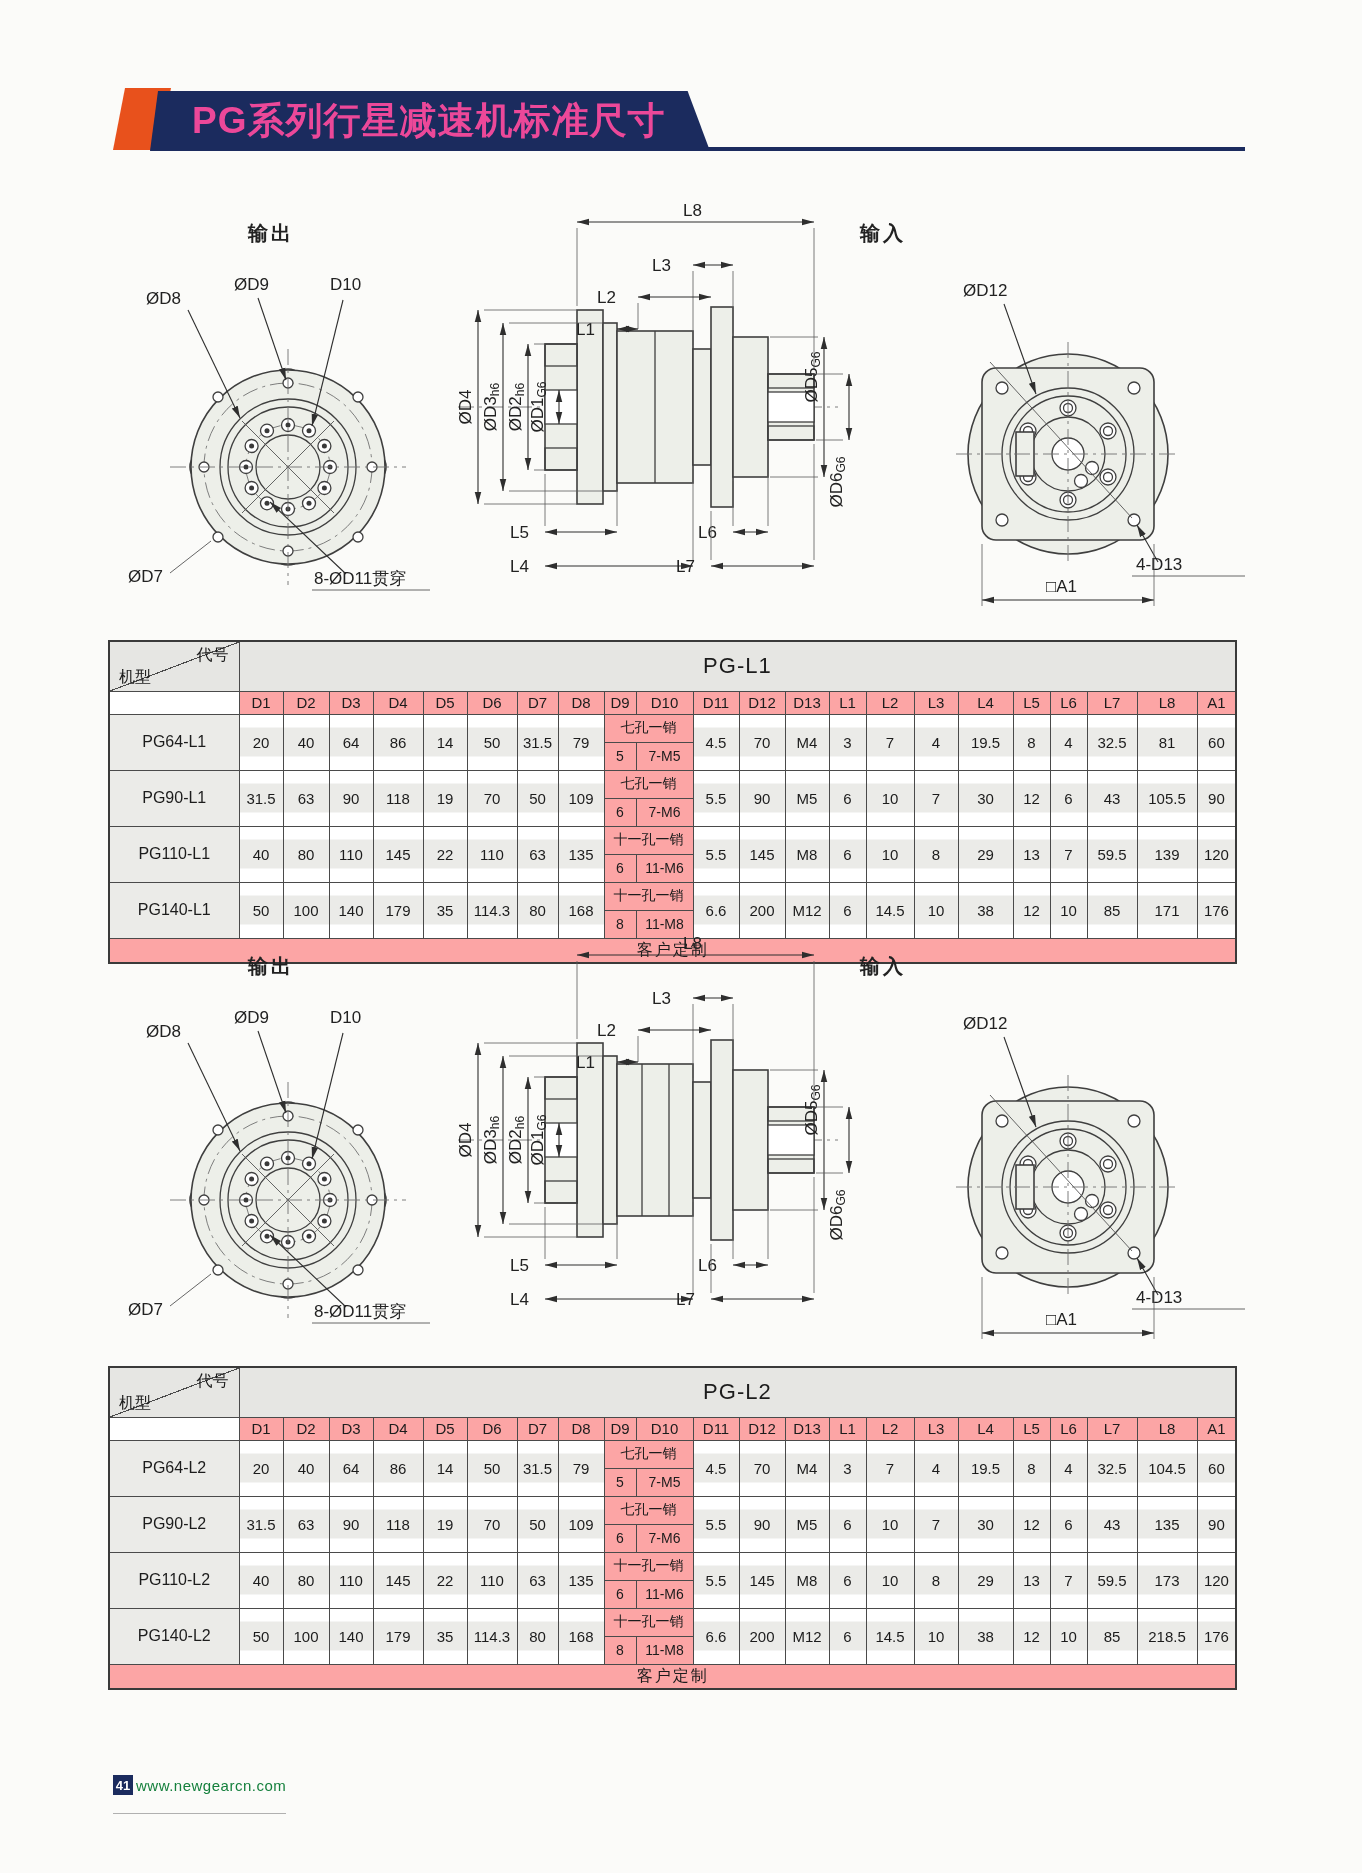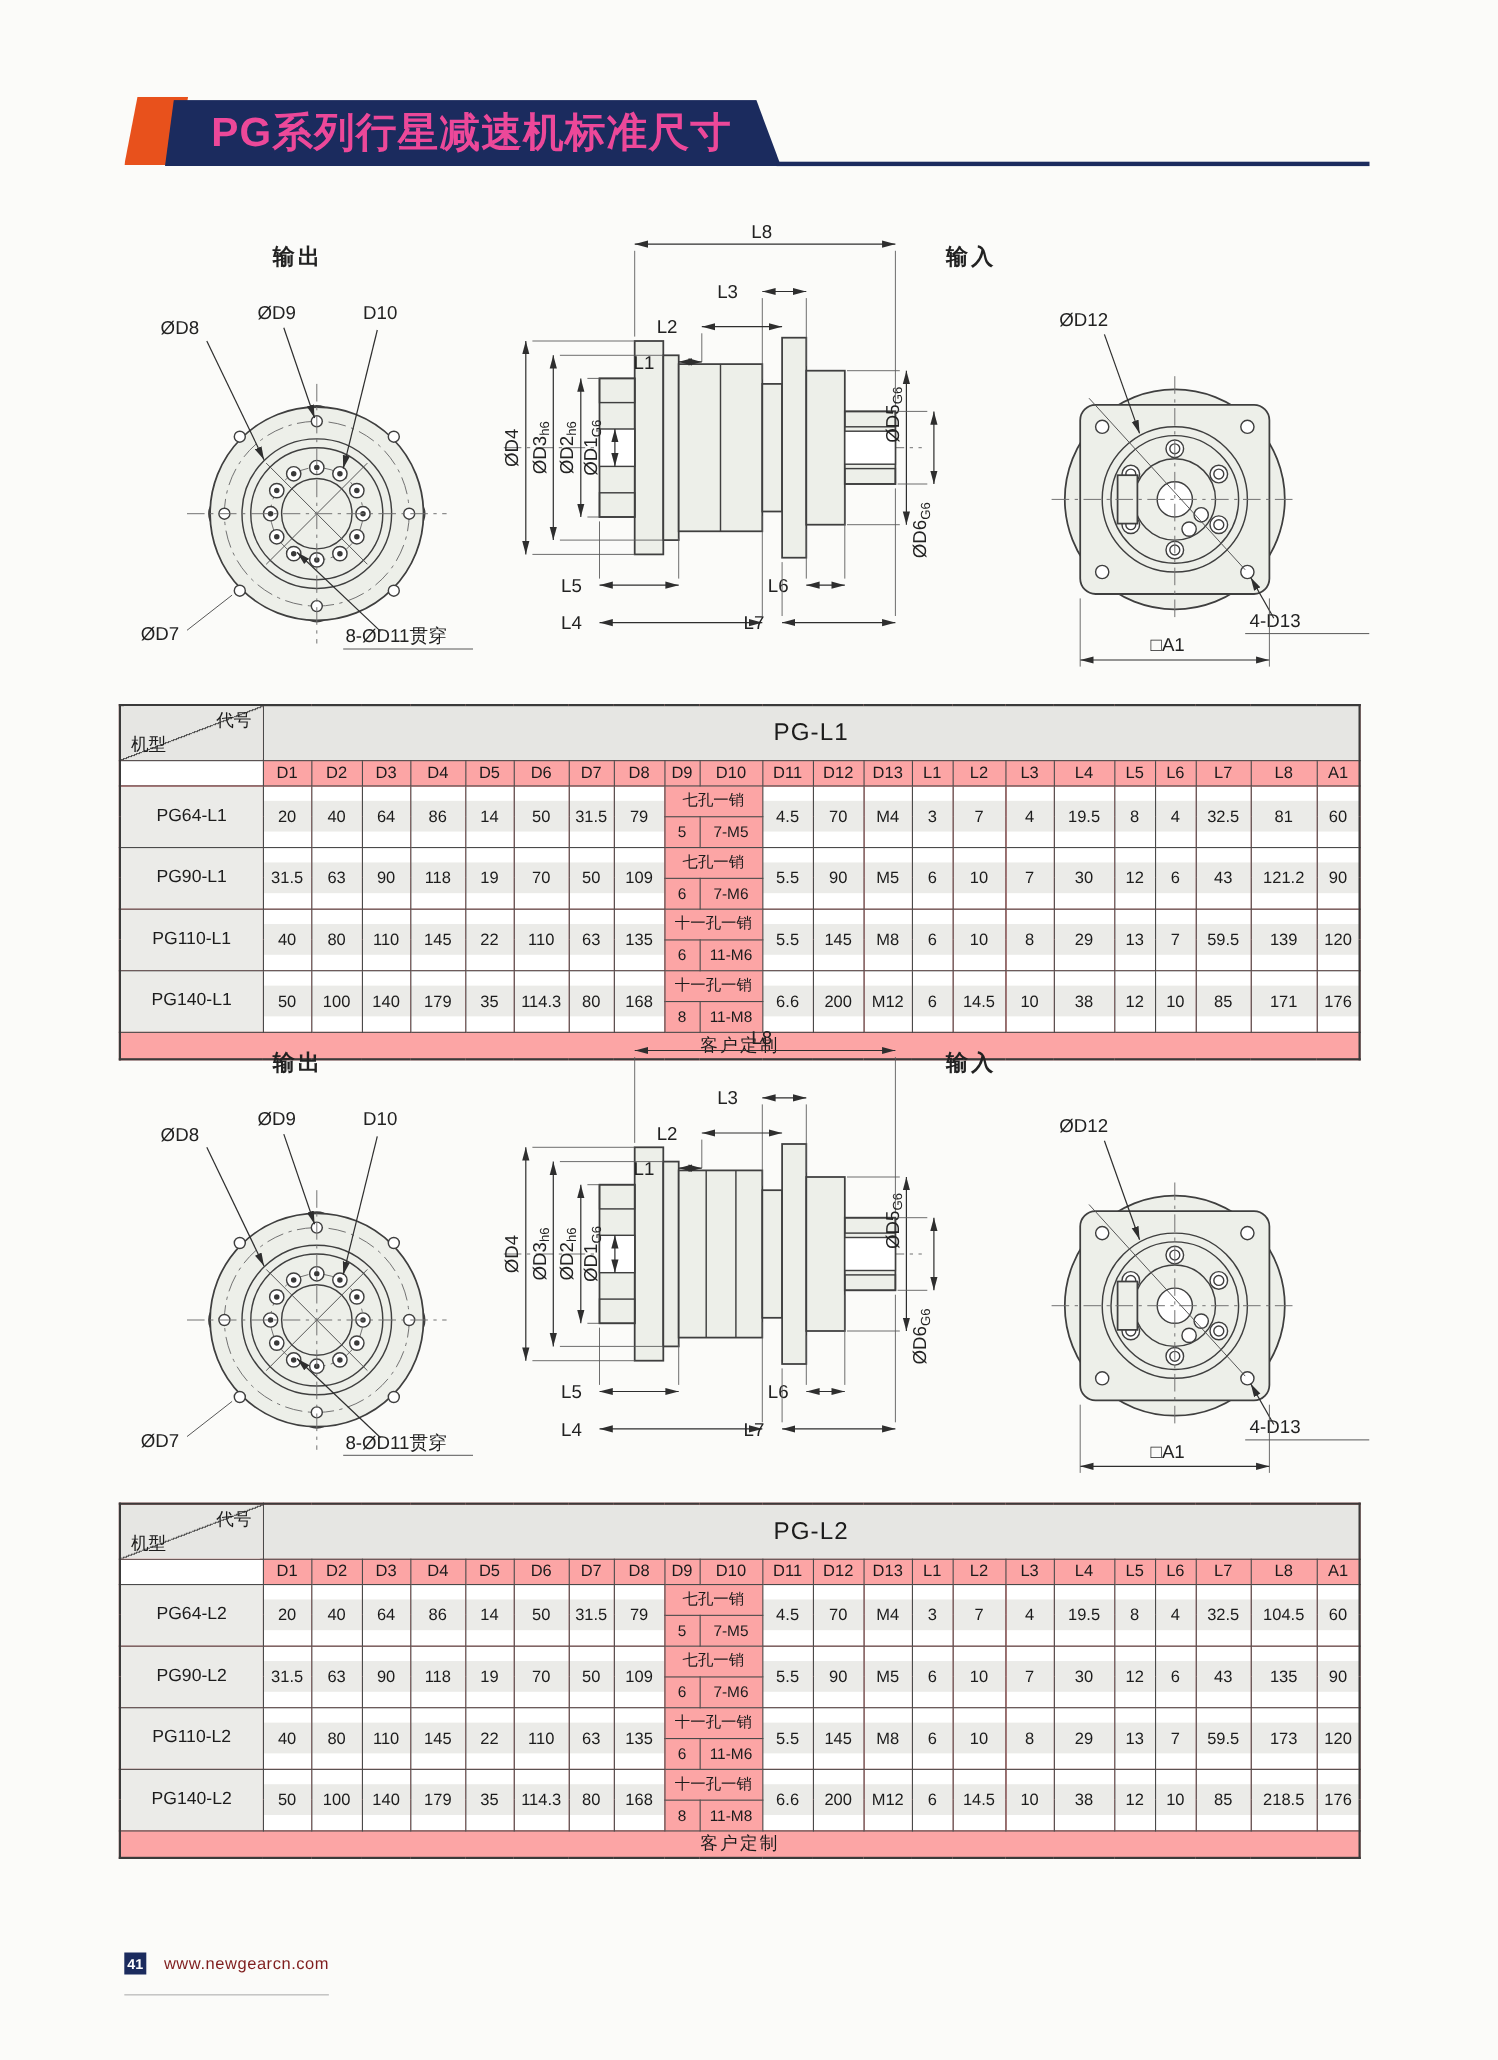--- a/index.html
+++ b/index.html
@@ -42,21 +42,21 @@
   .blankc{background:#fff;}
   .model{background:#ebebe8;font-size:16px;}
   .v{background:linear-gradient(180deg,#fff 0%,#fff 24%,#ebebe8 24%,#ebebe8 76%,#fff 76%);}
   .pin{font-size:14px;margin-left:12px;} .pv{font-size:14px;}
   .note{font-size:16px;letter-spacing:2px;}
   
   .site-footer{position:absolute;left:113px;top:1775px;display:flex;align-items:center;
         border-bottom:1px solid #b0b0b0;padding-bottom:18px;}
   .pg-badge{width:20px;height:20px;background:#1b2b5e;color:#fff;font-size:13px;font-weight:bold;
         display:flex;align-items:center;justify-content:center;}
-  .site-url{color:#7f1d1d;font-size:15px;margin-left:16px;letter-spacing:.5px;}
+  .site-url{color:#15803d;font-size:15px;margin-left:3px;letter-spacing:.5px;}
 </style>
 </head>
 <body>
 
 <div class="page">
 
   <div class="hdr-accent"></div>
   <div class="hdr-band">
     <div class="hdr-title">PG系列行星减速机标准尺寸</div>
   </div>
@@ -350,21 +350,21 @@
       <td class="v" rowspan="2">5.5</td>
           <td class="v" rowspan="2">90</td>
           <td class="v" rowspan="2">M5</td>
           <td class="v" rowspan="2">6</td>
           <td class="v" rowspan="2">10</td>
           <td class="v" rowspan="2">7</td>
           <td class="v" rowspan="2">30</td>
           <td class="v" rowspan="2">12</td>
           <td class="v" rowspan="2">6</td>
           <td class="v" rowspan="2">43</td>
-          <td class="v" rowspan="2">121.2</td>
+          <td class="v" rowspan="2">105.5</td>
           <td class="v" rowspan="2">90</td>
     </tr>
     <tr class="drb">
           <td class="pv">6</td>
           <td class="pv">7-M6</td>
         </tr>
     <tr class="dr">
       <td class="model" rowspan="2">PG110-L1</td>
       <td class="v" rowspan="2">40</td>
           <td class="v" rowspan="2">80</td>

